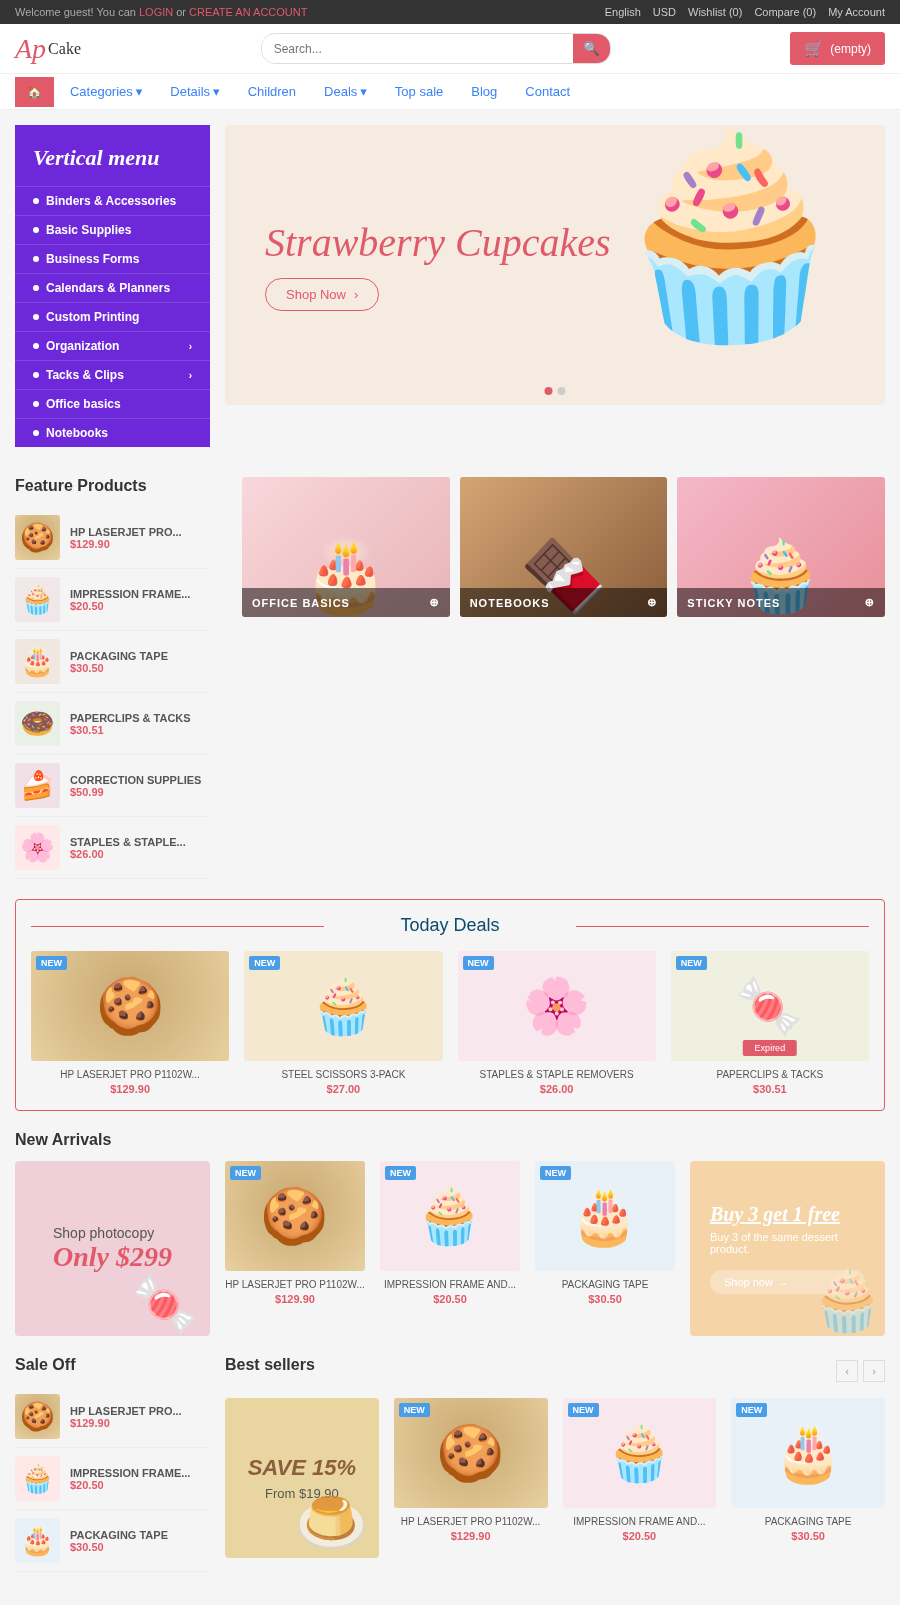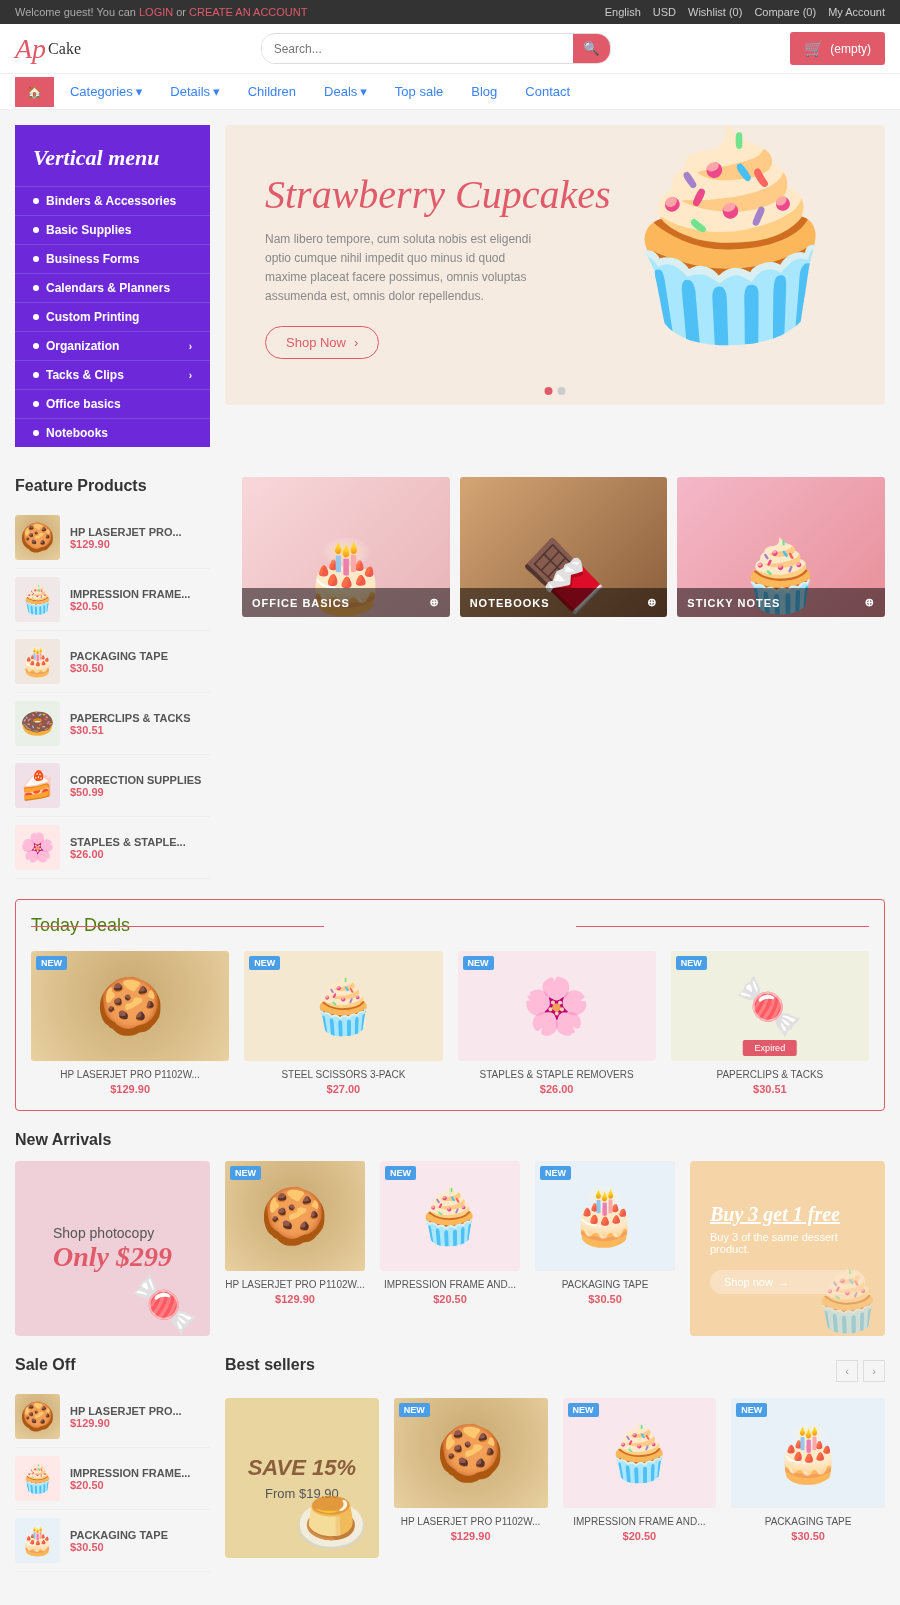--- a/index.html
+++ b/index.html
@@ -64,21 +64,21 @@
     .feature-right { flex: 1; display: flex; gap: 10px; }
     .category-card { flex: 1; background: #ddd; border-radius: 3px; height: 140px; position: relative; overflow: hidden; display: flex; align-items: flex-end; }
     .category-label { position: absolute; bottom: 0; left: 0; right: 0; background: rgba(0,0,0,0.5); color: #fff; padding: 8px 10px; font-size: 11px; font-weight: bold; letter-spacing: 1px; display: flex; justify-content: space-between; align-items: center; }
     .cat1 { background: linear-gradient(135deg, #f8d7da, #e8b4b8); }
     .cat2 { background: linear-gradient(135deg, #d4a574, #8b5e3c); }
     .cat3 { background: linear-gradient(135deg, #f4b8c8, #e8909a); }
     .cat-food-icon { font-size: 70px; text-align: center; width: 100%; padding-top: 10px; }
 
     
     .today-deals { border: 1px solid #e05a6a; border-radius: 4px; padding: 15px; margin-bottom: 20px; }
-    .today-deals-title { font-size: 18px; color: #4d7c0f; margin-bottom: 15px; position: relative; }
+    .today-deals-title { text-align: center; font-size: 18px; color: #0c4a6e; margin-bottom: 15px; position: relative; }
     .today-deals-title::before, .today-deals-title::after { content: ''; position: absolute; top: 50%; width: 35%; height: 1px; background: #e05a6a; }
     .today-deals-title::before { left: 0; }
     .today-deals-title::after { right: 0; }
     .deals-grid { display: flex; gap: 15px; }
     .deal-item { flex: 1; text-align: center; }
     .deal-img { width: 100%; height: 110px; background: #f9f0e8; border-radius: 3px; display: flex; align-items: center; justify-content: center; font-size: 55px; position: relative; margin-bottom: 8px; overflow: hidden; }
     .new-badge { position: absolute; top: 5px; left: 5px; background: #4a9ee8; color: #fff; font-size: 9px; padding: 2px 5px; border-radius: 2px; font-weight: bold; }
     .expired-badge { position: absolute; bottom: 5px; left: 50%; transform: translateX(-50%); background: #e05a6a; color: #fff; font-size: 9px; padding: 3px 12px; border-radius: 2px; }
     .deal-name { font-size: 10px; color: #555; font-weight: normal; text-transform: uppercase; margin-bottom: 3px; }
     .deal-price { color: #e05a6a; font-size: 11px; font-weight: bold; }
@@ -166,21 +166,20 @@
       <div class="sidebar-item"><span class="sidebar-dot"></span>Tacks &amp; Clips<span class="sidebar-arrow">›</span></div>
       <div class="sidebar-item"><span class="sidebar-dot"></span>Office basics</div>
       <div class="sidebar-item"><span class="sidebar-dot"></span>Notebooks</div>
     </div>
   </div>
 
   <div class="hero-area">
     <div class="hero-banner">
       <div class="hero-text">
         <div class="hero-title">Strawberry Cupcakes</div>
-        <div class="hero-desc">Nam libero tempore, cum soluta nobis est eligendi optio cumque nihil impedit quo minus id quod maxime placeat facere possimus, omnis voluptas assumenda est, omnis dolor repellendus.</div>
         <button class="hero-btn">
           <span>Shop Now</span> ›
         </button>
       </div>
       <div class="hero-image">🧁</div>
       <div class="hero-dots">
         <div class="dot active"></div>
         <div class="dot"></div>
       </div>
     </div>

